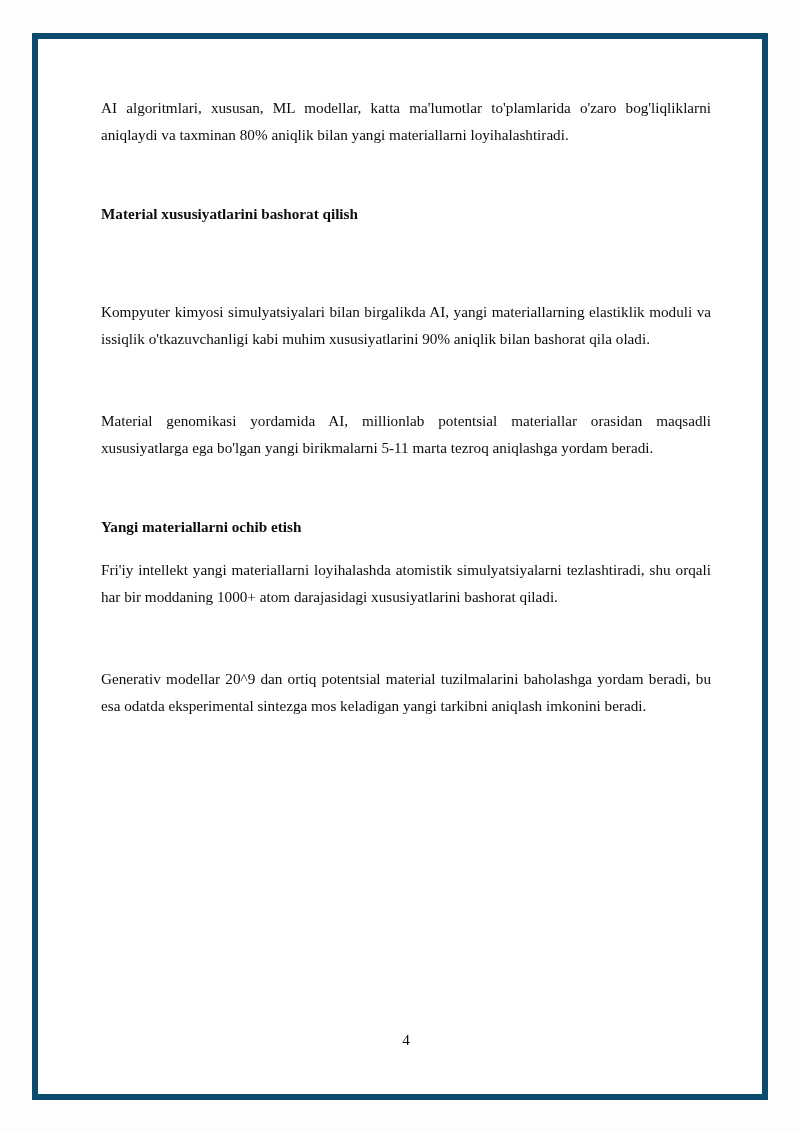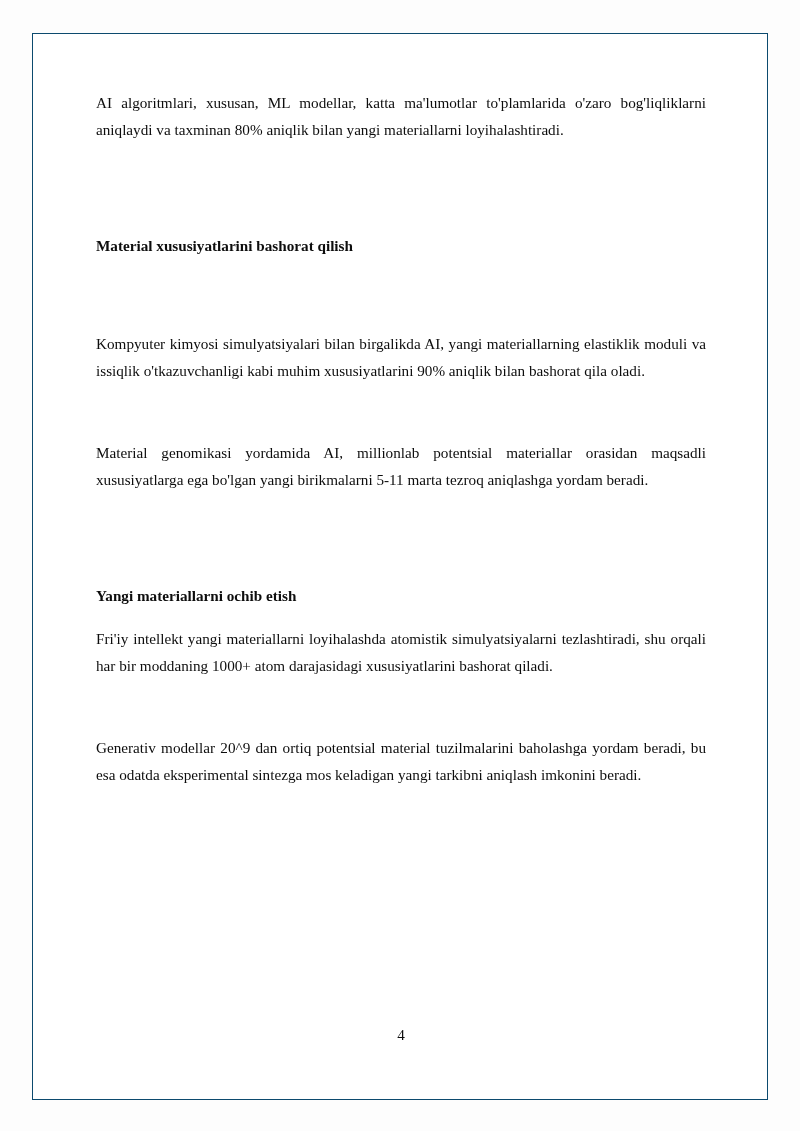--- a/index.html
+++ b/index.html
@@ -16,21 +16,21 @@
     position: relative;
   }
 
   .page-sheet {
     position: absolute;
     left: 32px;
     top: 33px;
     width: 736px;
     height: 1067px;
     background: #ffffff;
-    border: 1px solid #0c4a6e;
+    border: 6px solid #0c4a6e;
     box-sizing: border-box;
     padding-left: 31px;
   }
 
   .page-inner {
     position: absolute;
     left: 63px;
     top: 55px;
     width: 610px;
   }
@@ -42,21 +42,20 @@
     text-align: justify;
     text-justify: inter-word;
     margin: 0;
     -webkit-hyphens: none;
     hyphens: none;
   }
 
   .doc-block.heading {
     font-weight: bold;
     text-align: left;
-    margin-top: 37px;
   }
   .gap-wide   { height: 55px; }
   .gap-before-heading { height: 52px; }
   .gap-after-heading  { height: 16px; }
 
   .page-number {
     position: absolute;
     left: 0;
     top: 991px;
     width: 736px;

